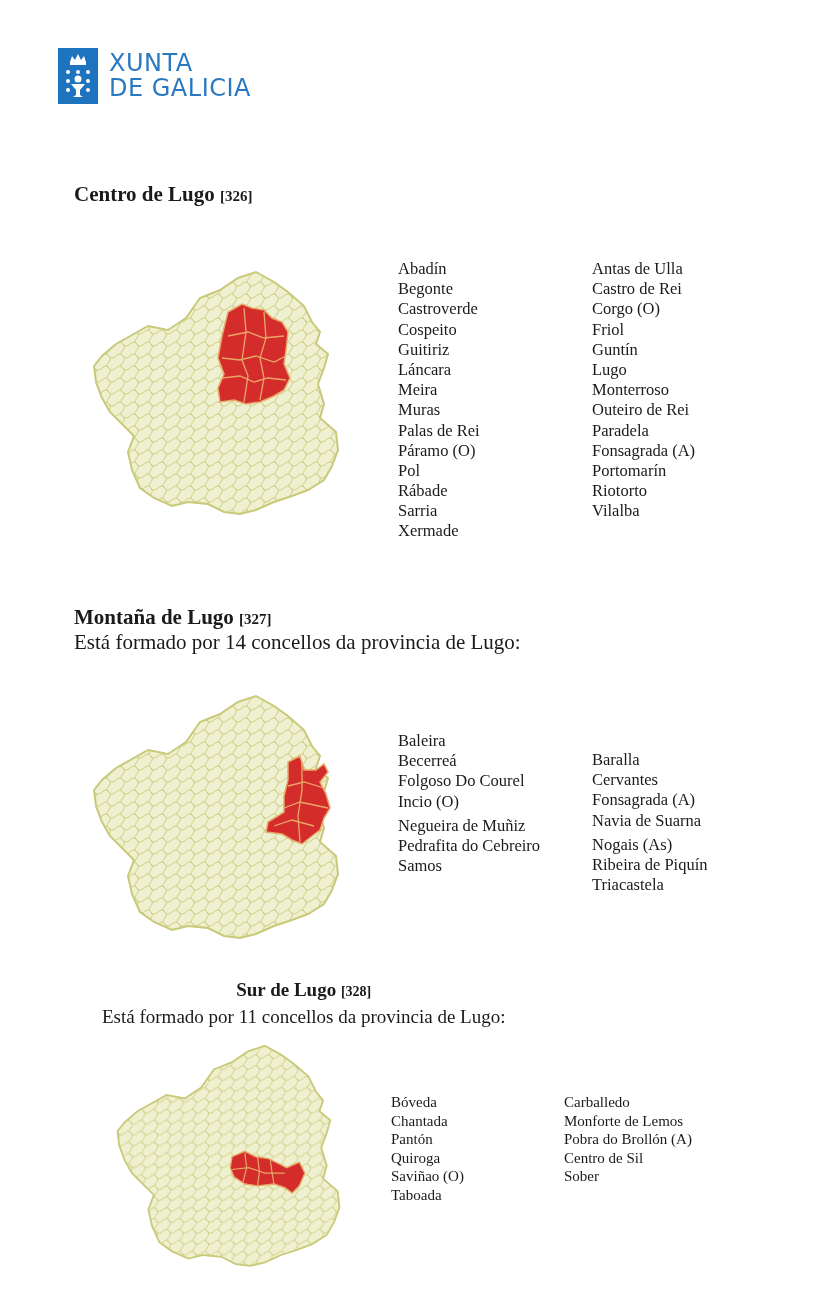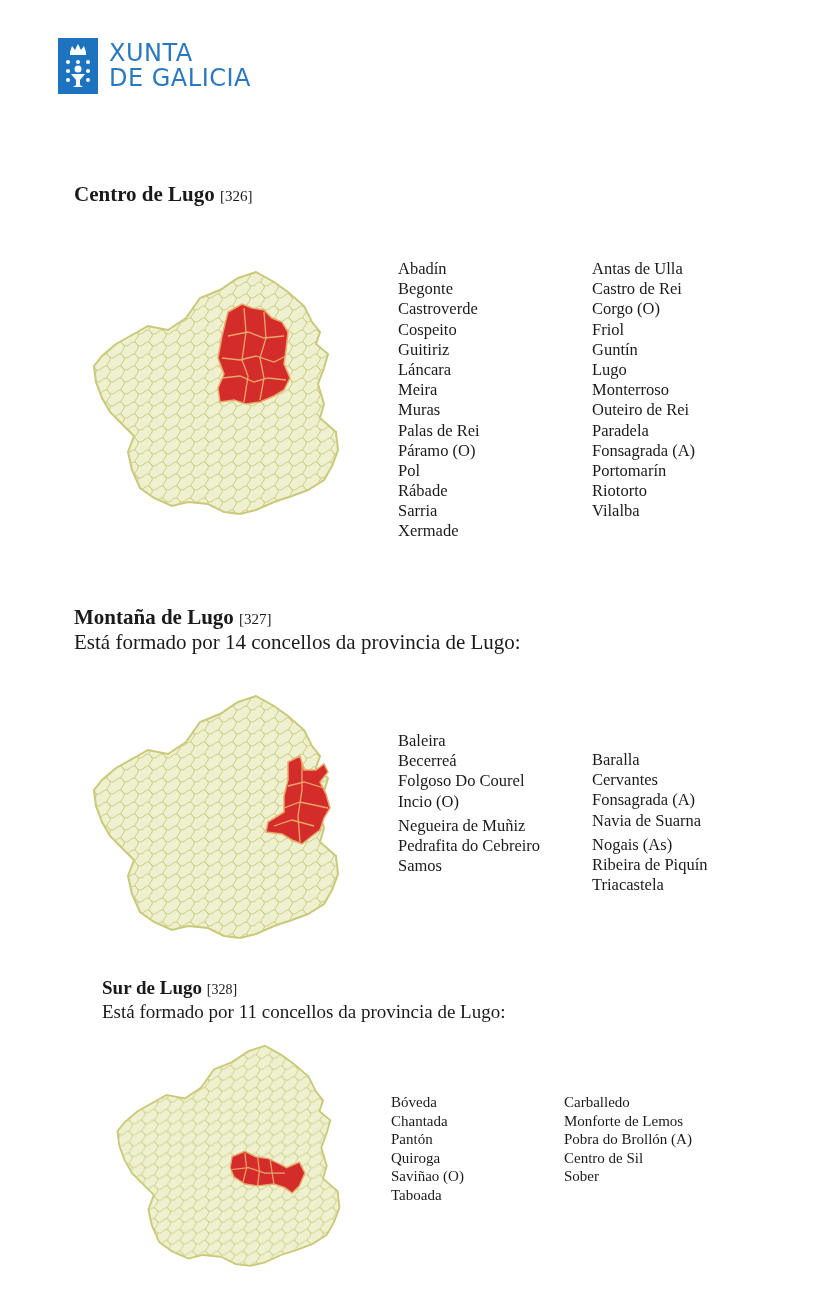--- a/index.html
+++ b/index.html
@@ -1,27 +1,27 @@
 <!DOCTYPE html>
 <html><head>
   <meta charset="utf-8">
   <style>
     html, body { margin: 0; padding: 0; background: #ffffff; }
     body { width: 823px; height: 1316px; position: relative; overflow: hidden;
            font-family: "DejaVu Serif", "Liberation Serif", serif; color: #1a1a1a; }
 
-    .logo { position: absolute; left: 58px; top: 38px; height: 56px; display: flex; align-items: center; }
+    .logo { position: absolute; left: 58px; top: 48px; height: 56px; display: flex; align-items: center; }
     .logo-mark { width: 40px; height: 56px; background: #1e73be; position: relative; }
     .logo-mark svg { position: absolute; left: 0; top: 0; }
     .logo-text { margin-left: 11px; color: #2a78bf; font-family: "DejaVu Sans", "Liberation Sans", sans-serif;
                  font-size: 24px; line-height: 25px; letter-spacing: 0.5px; }
 
     .section { position: absolute; }
     .sec-title { font-family: "Liberation Serif", "DejaVu Serif", serif; font-weight: bold; font-size: 21px; line-height: 22px; }
-    .sec-code { font-size: 15px; font-weight: normal; margin-top: 24px; }
+    .sec-code { font-size: 15px; font-weight: bold; margin-top: 24px; }
     .sec-desc { font-family: "Liberation Serif", "DejaVu Serif", serif; font-size: 21px; line-height: 24px; }
 
     .map { position: absolute; }
 
     .list { position: absolute; font-family: "Liberation Serif", "DejaVu Serif", serif; font-size: 16.5px; line-height: 20.2px; }
     .list.small { font-size: 15px; line-height: 18.6px; }
     .col { position: absolute; top: 0; white-space: nowrap; }
     .col div { height: 20.2px; }
     .list.small .col div { height: 18.6px; }
   </style>
@@ -154,21 +154,21 @@
     <div>Cervantes</div>
     <div>Fonsagrada (A)</div>
     <div>Navia de Suarna</div>
     <div style="margin-top:4px;">Nogais (As)</div>
     <div>Ribeira de Piquín</div>
     <div>Triacastela</div>
   </div>
 </div>
 
 <div class="section" style="left:102px; top:976px;">
-  <div class="sec-title" style="font-size:19px; line-height:23px;">
+  <div class="sec-title" style="font-size:19px; line-height:28px;text-align:center;">
     <span>Sur de Lugo</span>
     <span class="sec-code" style="font-size:14px;">[328]</span>
   </div>
   <div class="sec-desc" style="font-size:19px; line-height:22px;">Está formado por 11 concellos da provincia de Lugo:</div>
 </div>
 
 <svg class="map" style="left:112px; top:1040px;" width="232" height="228" viewBox="0 0 255 250">
   <defs>
     <pattern id="grid3" width="14" height="12" patternUnits="userSpaceOnUse">
       <path d="M0 6 Q4 2 7 6 T14 6 M7 0 Q3 4 7 6 Q10 9 7 12" fill="none" stroke="#c9c97a" stroke-width="1"></path>

